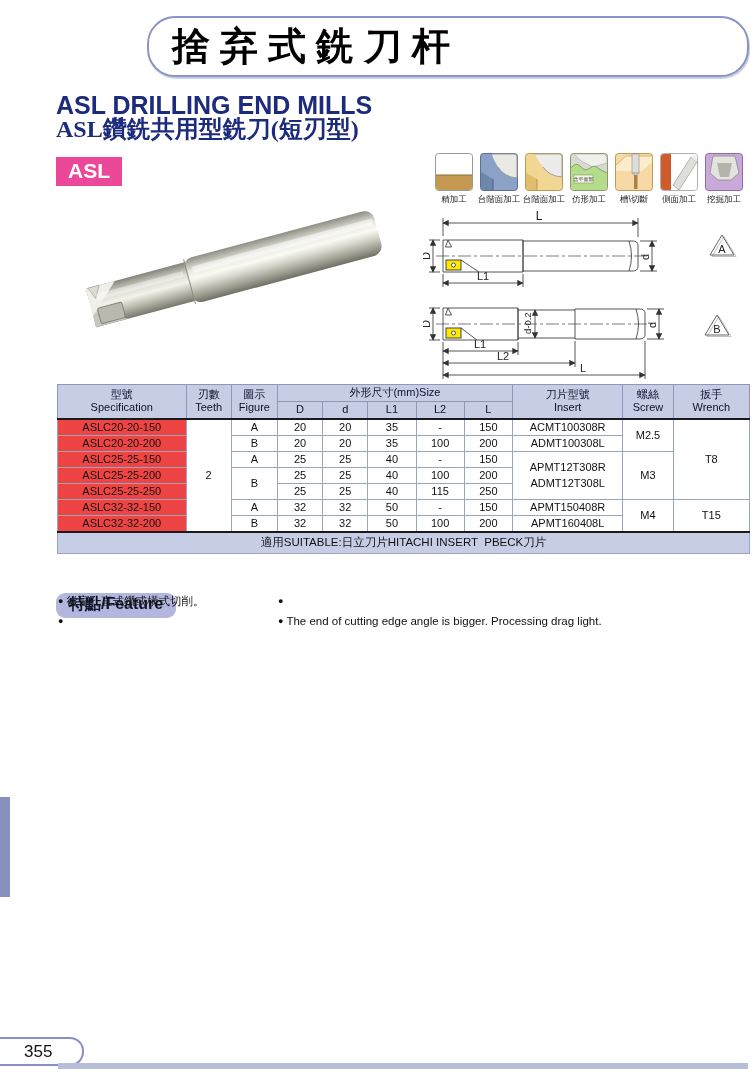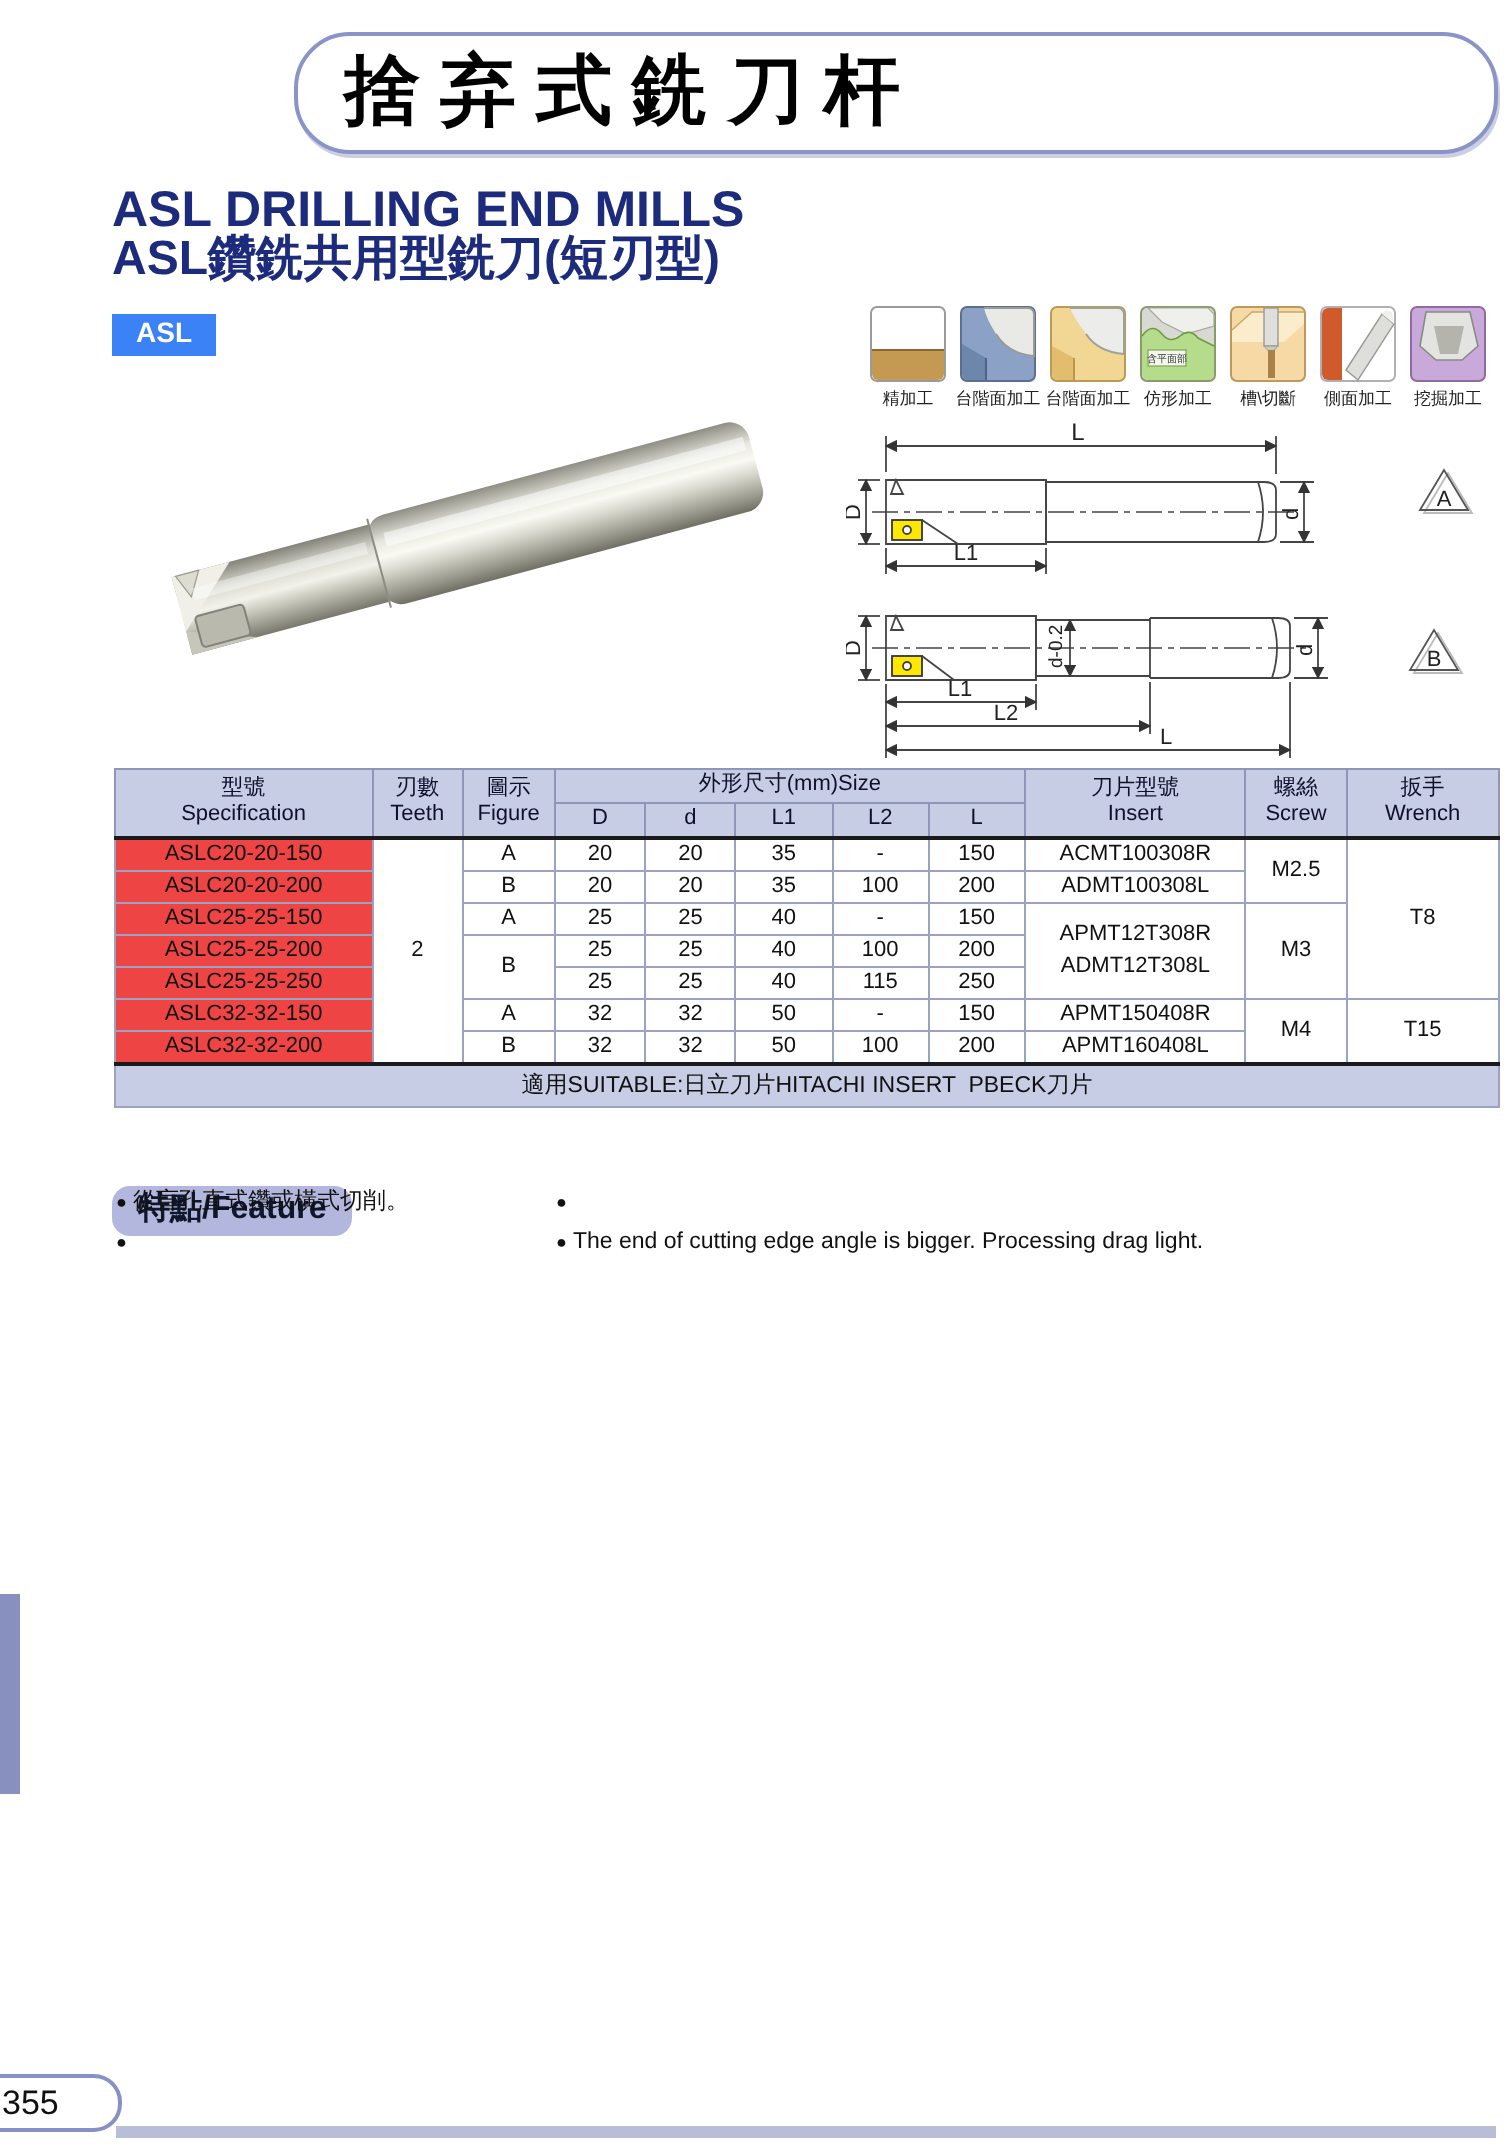--- a/index.html
+++ b/index.html
@@ -13,24 +13,24 @@
     border:2px solid #8a94c6;border-radius:28px;
     box-shadow:1px 2px 0 rgba(138,148,198,.45);
     background:#fff;
   }
   .banner h1{
     margin:0;font-size:38px;font-weight:bold;color:#000;
     letter-spacing:10px;line-height:56px;padding-left:23px;white-space:nowrap;
   }
   
   .title-en{position:absolute;left:56px;top:92px;font-size:25px;font-weight:bold;color:#1c2b7c;line-height:1.05;}
-  .title-zh{position:absolute;left:56px;top:117px;font-size:24px;font-weight:bold;color:#1c2b7c;line-height:1.05;}
+  .title-zh{position:absolute;left:56px;top:117px;font-size:24px;font-weight:bold;color:#1c2b7c;line-height:1.05;font-family:Liberation Serif, serif;}
   .series-badge{
-    position:absolute;left:56px;top:157px;background:#3b82f6;color:#fff;
-    font-size:14px;font-weight:bold;padding:1px 12px 3px;line-height:1.2;
+    position:absolute;left:56px;top:157px;background:#ec4899;color:#fff;
+    font-size:21px;font-weight:bold;padding:1px 12px 3px;line-height:1.2;
   }
   
   .proc-row{position:absolute;left:434px;top:153px;display:flex;gap:5px;}
   .proc{width:40px;display:flex;flex-direction:column;align-items:center;}
   .proc svg{display:block;}
   .proc-label{font-size:8.5px;color:#222;margin-top:3px;white-space:nowrap;letter-spacing:0;}
   
   .tool-photo{position:absolute;left:50px;top:196px;}
   .diagram-a{position:absolute;left:423px;top:210px;}
   .diagram-b{position:absolute;left:423px;top:288px;}
@@ -61,21 +61,21 @@
   .feature-list{position:absolute;top:591px;font-size:11.5px;color:#111;}
   .feature-list.zh{left:58px;width:215px;}
   .feature-list.en{left:278px;width:330px;}
   .feature-item{display:flex;line-height:20px;}
   .bullet{font-size:9px;margin-right:3px;line-height:20px;}
   
   .left-bar{position:absolute;left:0;top:797px;width:10px;height:100px;background:#8890c0;}
   .page-pill{
     position:absolute;left:0;top:1037px;width:58px;height:25px;
     border:2px solid #8890c8;border-left:none;border-radius:0 14px 14px 0;
-    background:#fff;font-size:17px;line-height:25px;padding-left:1px;color:#111;
+    background:#fff;font-size:17px;line-height:25px;padding-left:24px;color:#111;
   }
   .bottom-strip{position:absolute;left:58px;top:1063px;width:690px;height:6px;background:#b8bdd8;}
 </style>
 </head>
 <body>
 
 <div class="banner">
   <h1>捨弃式銑刀杆</h1>
 </div>
 

